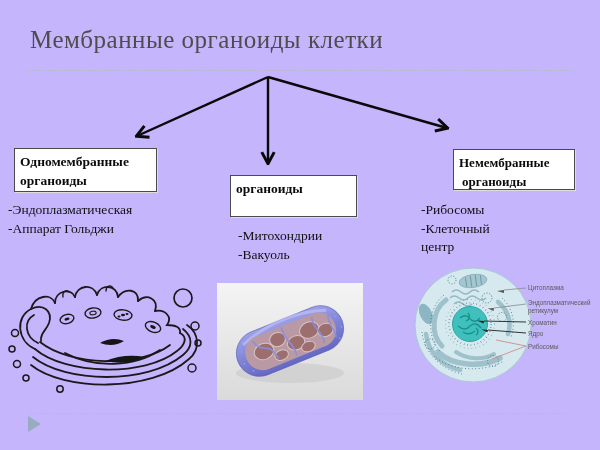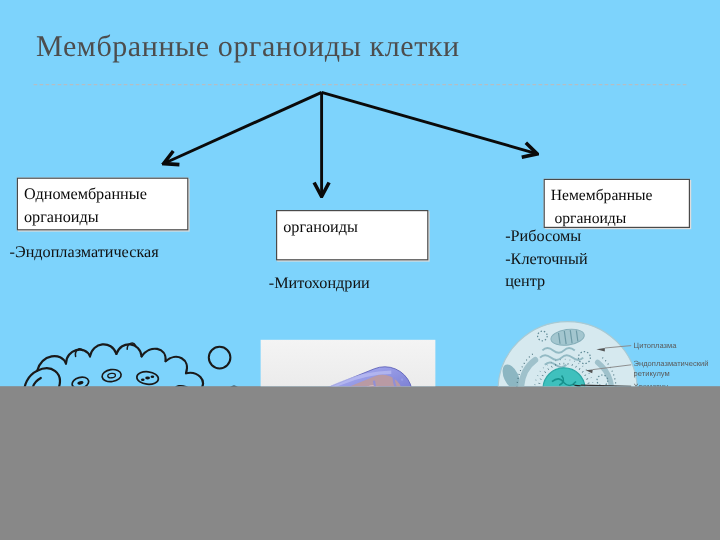--- a/index.html
+++ b/index.html
@@ -1,40 +1,40 @@
 <!DOCTYPE html>
 <html><head>
 <meta charset="utf-8">
 <style>
   html,body{margin:0;padding:0;background:#888;}
   .slide{
-    position:relative; width:600px; height:322px; background:#7dd3fc;
+    position:relative; width:600px; height:450px; background:#c4b5fd;
     overflow:hidden; font-family:"Liberation Serif", serif;
   }
   .title{
     position:absolute; left:30px; top:26px; font-size:25px; letter-spacing:.5px;
     color:#4d4d4d; font-family:"Liberation Serif", serif; white-space:nowrap;
   }
   .divider{position:absolute; left:28px; width:544px; border-top:1px dashed #b4bec4; height:0;}
   .divider.top{top:70px;}
   .divider.bottom{top:413px; left:30px; width:540px;}
   .arrows{position:absolute; left:0; top:0; pointer-events:none;}
   .nodebox{
     position:absolute; border:1px solid #4a4a4a; background:#fff;
-    font-weight:normal; font-size:13.5px; line-height:19px; color:#0b0b0b;
+    font-weight:bold; font-size:13.5px; line-height:19px; color:#0b0b0b;
     padding:3px 5px; box-sizing:border-box; box-shadow:1px 1px 0 #ddd;
   }
   .box-left{left:14px; top:148px; width:143px; height:44px;}
   .box-mid{left:230px; top:175px; width:127px; height:42px;}
   .box-right{left:413px; top:149px; width:122px; height:41px; font-size:13px;margin-left:40px;}
   .box-right .l2{padding-left:3px;}
   .plist{position:absolute; font-size:13.5px; color:#111; line-height:19px; white-space:nowrap;}
   .list-left{left:8px; top:200px;}
-  .list-mid{left:224px; top:227px; line-height:18.5px;}
-  .list-right{left:421px; top:188px; line-height:18.5px;}
+  .list-mid{left:238px; top:227px; line-height:18.5px;}
+  .list-right{left:421px; top:201px; line-height:18.5px;}
   .img{position:absolute;}
   .er-img{left:5px; top:271px;}
   .mito-img{left:217px; top:283px;}
   .cell-img{left:408px; top:264px;}
   .footer-triangle{
     position:absolute; left:28px; top:416px; width:0; height:0;
     border-top:8px solid transparent; border-bottom:8px solid transparent;
     border-left:13px solid #97adbf;
   }
   .cell-label{font-family:"Liberation Sans", sans-serif; font-size:6.3px; fill:#5a5a5a;}
@@ -67,23 +67,25 @@
   <div class="nodebox box-mid">
     <div>органоиды</div>
   </div>
   <div class="nodebox box-right">
     <div>Немембранные</div>
     <div class="l2">органоиды</div>
   </div>
 
   <div class="plist list-left">
     <div>-Эндоплазматическая</div>
+    <div>-Аппарат Гольджи</div>
   </div>
   <div class="plist list-mid">
     <div>-Митохондрии</div>
+    <div>-Вакуоль</div>
   </div>
   <div class="plist list-right">
     <div>-Рибосомы</div>
     <div>-Клеточный</div>
     <div>центр</div>
   </div>
 
   <svg class="img er-img" width="200" height="126" viewBox="0 0 200 126">
     <g stroke="#1a1a1a" fill="none" stroke-width="1.8" stroke-linecap="round">
 

